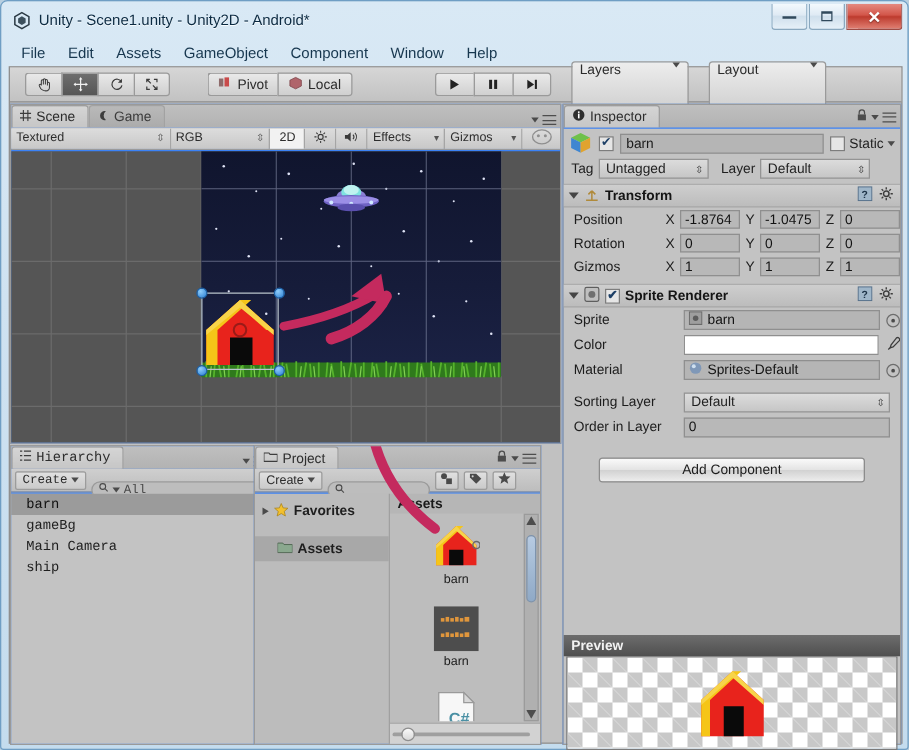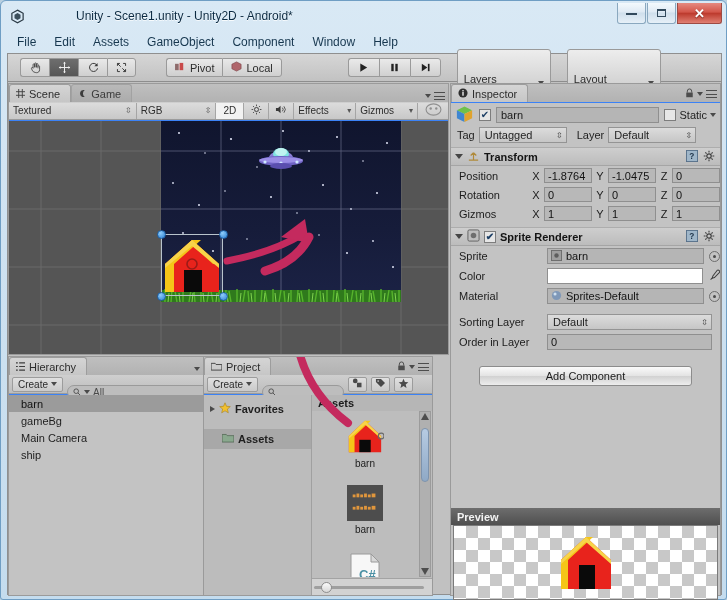--- a/index.html
+++ b/index.html
@@ -20,21 +20,21 @@
 
   
   .titlebar {
     position: absolute; left: 0; top: 0; width: 725px; height: 30px;
     display: flex; align-items: center; padding-left: 8px;
   }
   .tb-icon {
     width: 16px; height: 16px; margin-right: 6px;
     display: flex; align-items: center; justify-content: center;
   }
-  .tb-title { font-size: 12px; color: #0b2a42; text-shadow: 0 1px 0 #ffffffcc; white-space: nowrap; margin-left: 45px; }
+  .tb-title { font-size: 12px; color: #0b2a42; text-shadow: 0 1px 0 #ffffffcc; white-space: nowrap; }
   .wctrls { position: absolute; right: 4px; top: 2px; display: flex; }
   .wbtn {
     width: 29px; height: 21px; margin-left: 1px;
     border: 1px solid #8aa8bf; border-top: none;
     border-radius: 0 0 3px 3px;
     background: linear-gradient(180deg,#f3f9fd 0%, #dfeaf4 45%, #cfdfec 50%, #e6f0f8 100%);
     display: flex; align-items: center; justify-content: center;
   }
   .wbtn.close {
     width: 45px; border-color: #9d4a43;
@@ -96,21 +96,21 @@
     background: linear-gradient(180deg,#eaeaea 0%, #d0d0d0 100%);
     border: 1px solid #9a9a9a; border-right: none;
     display: flex; align-items: center; justify-content: center;
   }
   .playbtn:first-child { border-radius: 3px 0 0 3px; }
   .playbtn:last-child { border-right: 1px solid #9a9a9a; border-radius: 0 3px 3px 0; }
   .ddbtn {
     height: 37px; width: 94px; margin-left: 16px;
     background: linear-gradient(180deg,#ededed 0%, #d2d2d2 100%);
     border: 1px solid #9a9a9a; border-radius: 3px;
-    display: flex; align-items: flex-end; padding: 0 6px;
+    display: flex; align-items: flex-start; padding: 0 6px;
     font-size: 11px; color: #2b2b2b;
   }
   .ddbtn .lbl { flex: 1; }
   .caret { width: 0; height: 0; border-left: 3.5px solid transparent; border-right: 3.5px solid transparent; border-top: 4px solid #4a4a4a; }
 
   
   .panel { position: absolute; background: #3b82f6; border: 1px solid #9a9a9a; }
   .tabstrip {
     height: 18px; background: linear-gradient(180deg,#bfbfbf,#b2b2b2);
     display: flex; align-items: flex-end; position: relative;
@@ -156,21 +156,21 @@
   .barn-sprite { position: absolute; }
   .sel-handle {
     position: absolute; width: 9px; height: 9px; border-radius: 50%;
     background: radial-gradient(circle at 35% 30%, #8fcdfa, #2b7fd4);
     border: 1px solid #1d5fa4;
   }
   .sel-rect { position: absolute; border: 1px solid #b9c3cc; }
   .arrow-overlay { position: absolute; left: 0; top: 0; pointer-events: none; }
 
   
-  #hier-panel { left: 0; top: 302px; width: 210px; height: 240px; }
+  #hier-panel { left: 0; top: 302px; width: 210px; height: 240px; font-family: Liberation Mono, monospace; }
   .hbar {
     height: 19px; background: linear-gradient(180deg,#cfcfcf,#bdbdbd);
     border-bottom: 1px solid #9b9b9b; display:flex; align-items:center; padding: 0 3px; gap:4px;
   }
   .create-btn {
     height: 15px; padding: 0 5px; font-size: 10px; color:#2b2b2b;
     background: linear-gradient(180deg,#e0e0e0,#cacaca); border:1px solid #9c9c9c; border-radius:2px;
     display:flex; align-items:center; gap:3px;
   }
   .searchfield {

